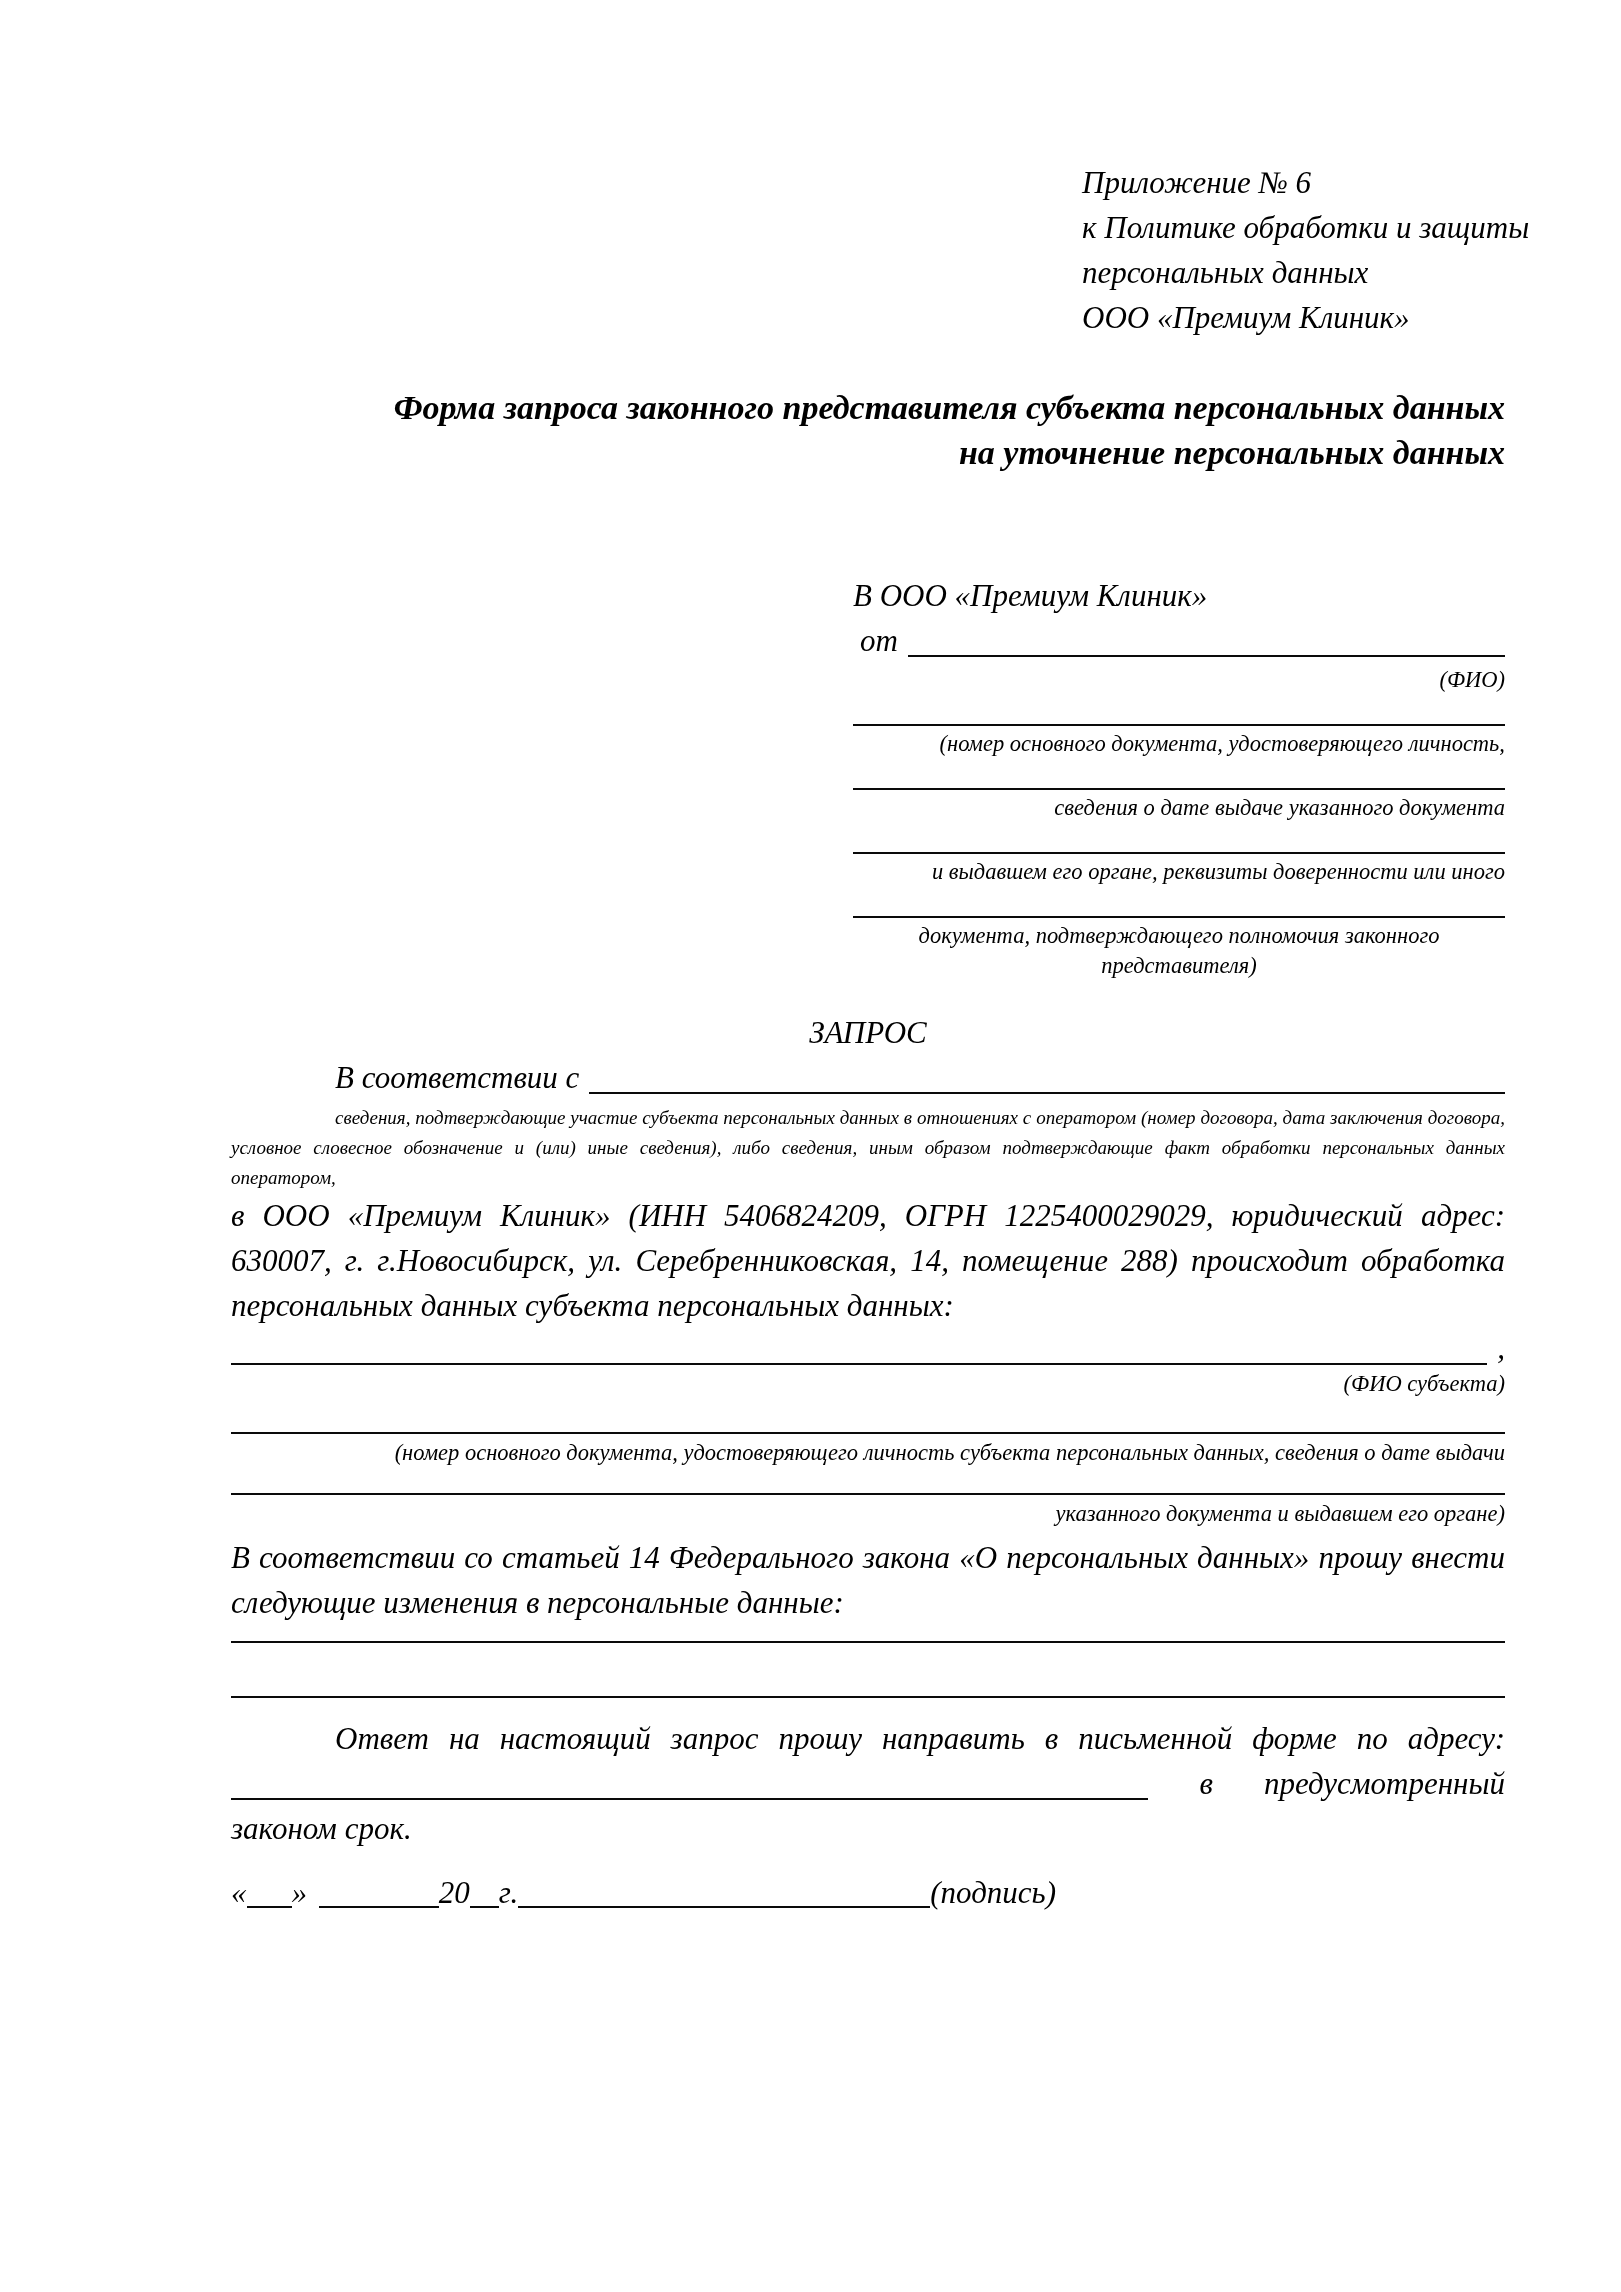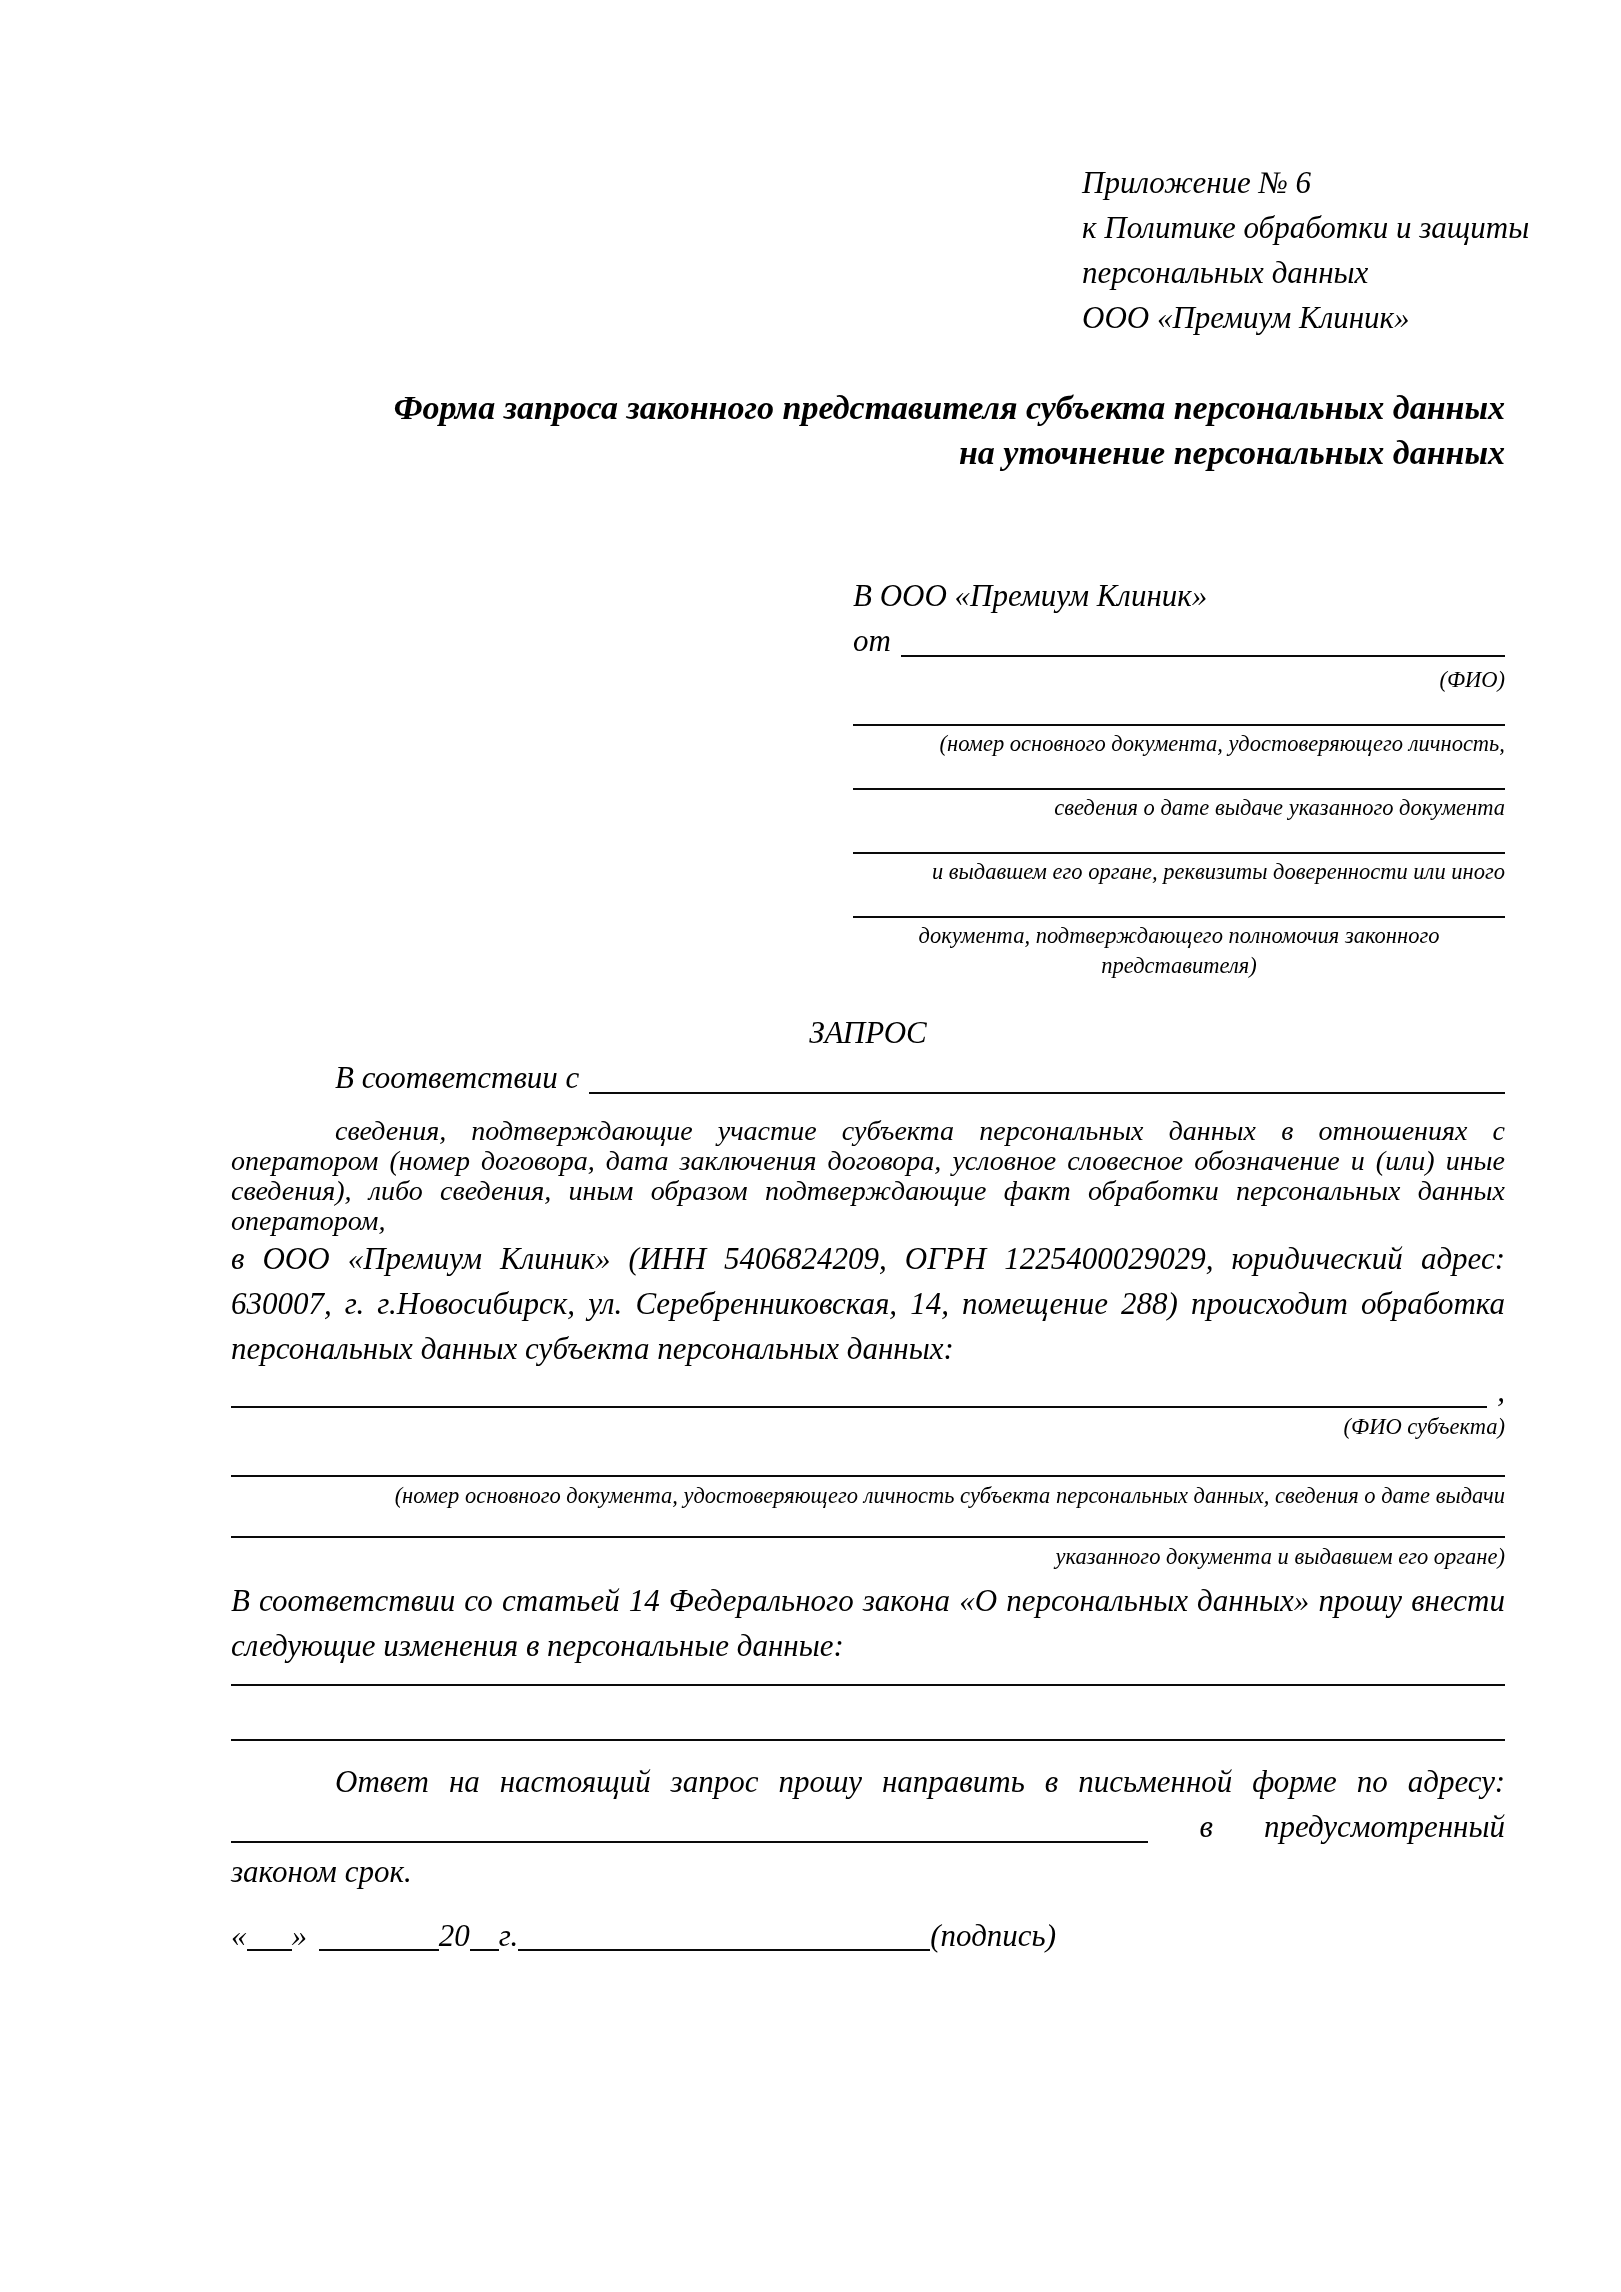--- a/index.html
+++ b/index.html
@@ -32,21 +32,21 @@
     font-weight: 700;
     font-size: 34px;
   }
 
   
   .addressee {
     width: 652px;
     margin: 98px 0 0 auto;
   }
   .org-line { white-space: nowrap; }
-  .from-row { display: flex; }
+  .from-row { display: flex; margin-left: 7px; }
   .from-label { white-space: pre; }
   .fill {
     flex: 1 1 auto;
     height: 37px;
     border-bottom: 2.9px solid #0a0a0a;
     margin-left: 9.8px;
   }
   .caption {
     font-size: 22.5px;
     line-height: 30px;
@@ -63,25 +63,25 @@
   
   .request-heading {
     text-align: center;
     margin-top: 29px;
   }
   .accord-row { display: flex; margin-top: 0; }
   .accord-indent { width: 104px; flex: 0 0 auto; }
   .accord-label { white-space: pre; }
 
   .footnote {
-    font-size: 28px;
+    font-size: 19px;
     line-height: 30px;
     text-align: justify;
     text-indent: 104px;
-    margin-top: 16px;
+    margin-top: 3px;
   }
 
   .body-par { text-align: justify; }
   .body-par.mt0 { margin-top: 0; }
 
   .rule-comma { position: relative; margin-top: 35px; border-top: 2.9px solid #0a0a0a; height: 0; margin-right: 17.6px; }
   .rule-comma .comma {
     position: absolute;
     right: -17.6px;
     top: -35px;

